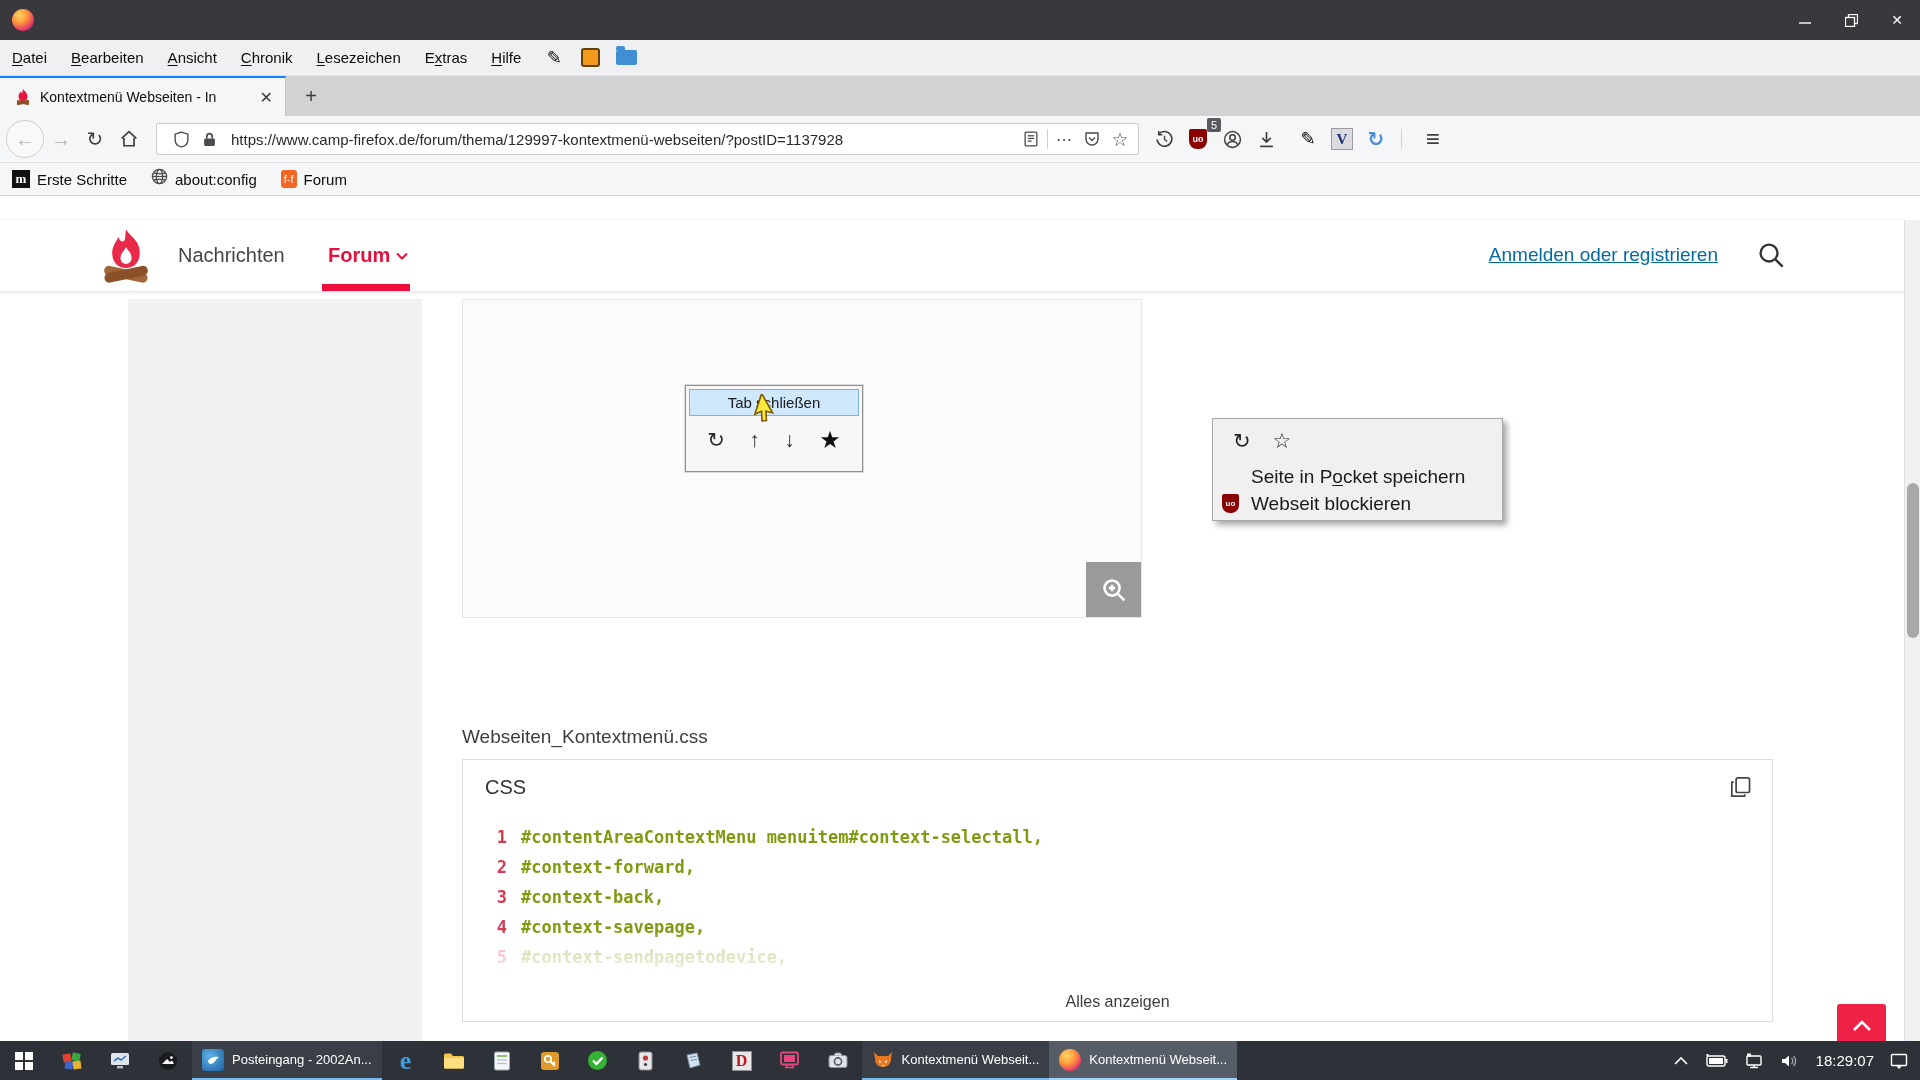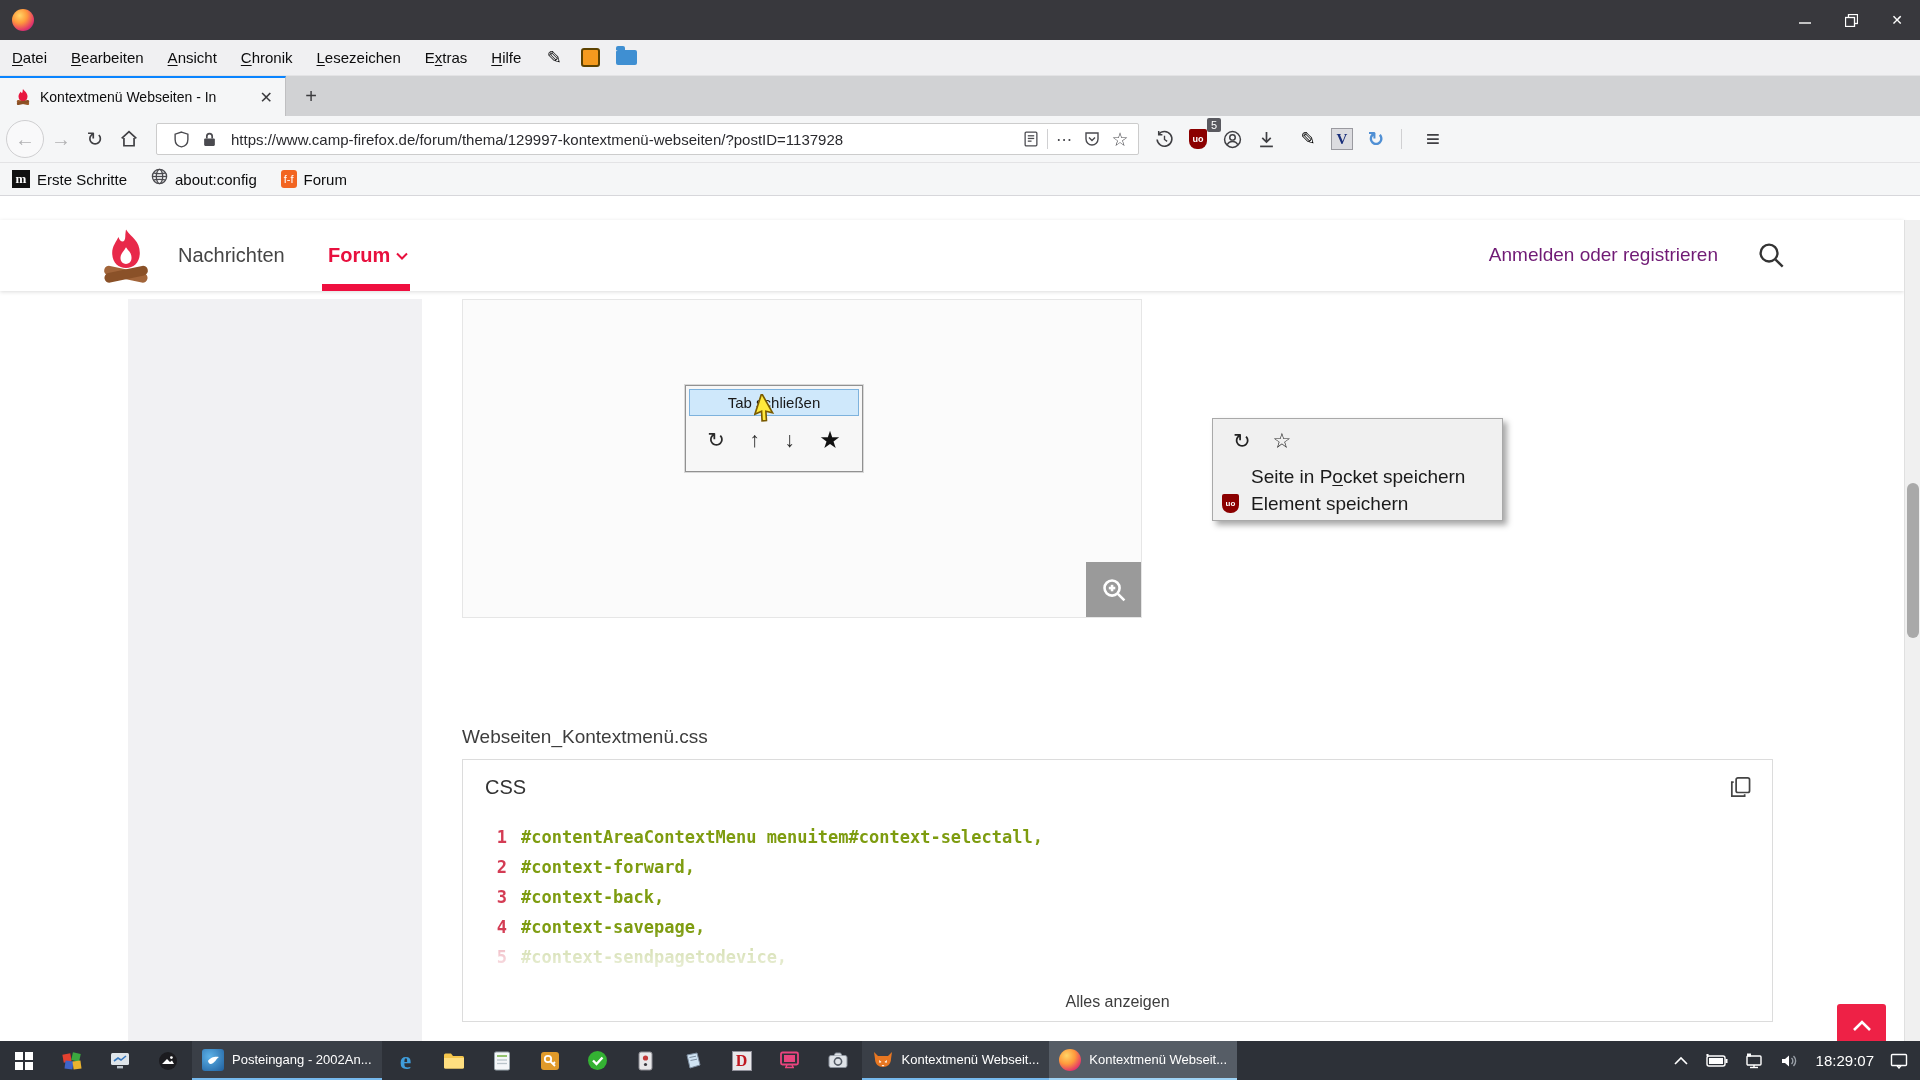--- a/index.html
+++ b/index.html
@@ -93,21 +93,21 @@
   
   #site-header { position:absolute; left:0; top:0; width:1904px; height:71px; background:#fff;
     box-shadow:0 1px 4px rgba(0,0,0,.14); }
   #site-logo { position:absolute; left:98px; top:8px; }
   .site-nav { position:absolute; top:0; height:71px; display:flex; align-items:center;
     font-size:20px; }
   #nav-news { left:178px; color:#454545; }
   #nav-forum { left:328px; color:#e8103e; font-weight:bold; gap:6px; }
   #forum-underline { position:absolute; left:322px; bottom:0; width:88px; height:7px; background:#ef0f3f; }
   #login-link { position:absolute; right:186px; top:0; height:70px; display:flex; align-items:center;
-    font-size:19px; color:#701a75; }
+    font-size:19px; color:#0369a1;text-decoration:underline; }
   #hdr-search { position:absolute; right:120px; top:22px; color:#333; }
 
   
   #left-panel { position:absolute; left:128px; top:79px; width:294px; height:760px; background:#f1f1f3; }
 
   
   #img-box { position:absolute; left:462px; top:79px; width:680px; height:319px; background:#fbfbfb;
     border:1px solid #e6e6e6; }
   #ctx1 { position:absolute; left:222px; top:85px; width:178px; height:87px; background:#f7f7f7;
     border:1px solid #919191; outline:1px solid #d9d9d9; padding:3px; }
@@ -384,21 +384,21 @@
   <div id="ctx2">
     <div id="ctx2-iconrow">
       <span>↻</span>
       <span>☆</span>
     </div>
     <div class="ctx2-row">
       <span>Seite in P<u>o</u>cket speichern</span>
     </div>
     <div class="ctx2-row">
       <span class="row-ico ublock-shield" style="width:17px;height:19px;font-size:8px">uo</span>
-      <span>Element speichern</span>
+      <span>Webseit blockieren</span>
     </div>
   </div>
 
   <div class="post-text" style="top:506px">Webseiten_Kontextmenü.css</div>
 
   <div id="codeblock">
     <div id="code-title">CSS</div>
     <div id="copy-btn">
       <svg width="22" height="22" viewBox="0 0 18 18" fill="none" stroke="#444" stroke-width="1.4">
         <rect x="5" y="1.5" width="11" height="12" rx="1.5"></rect>

